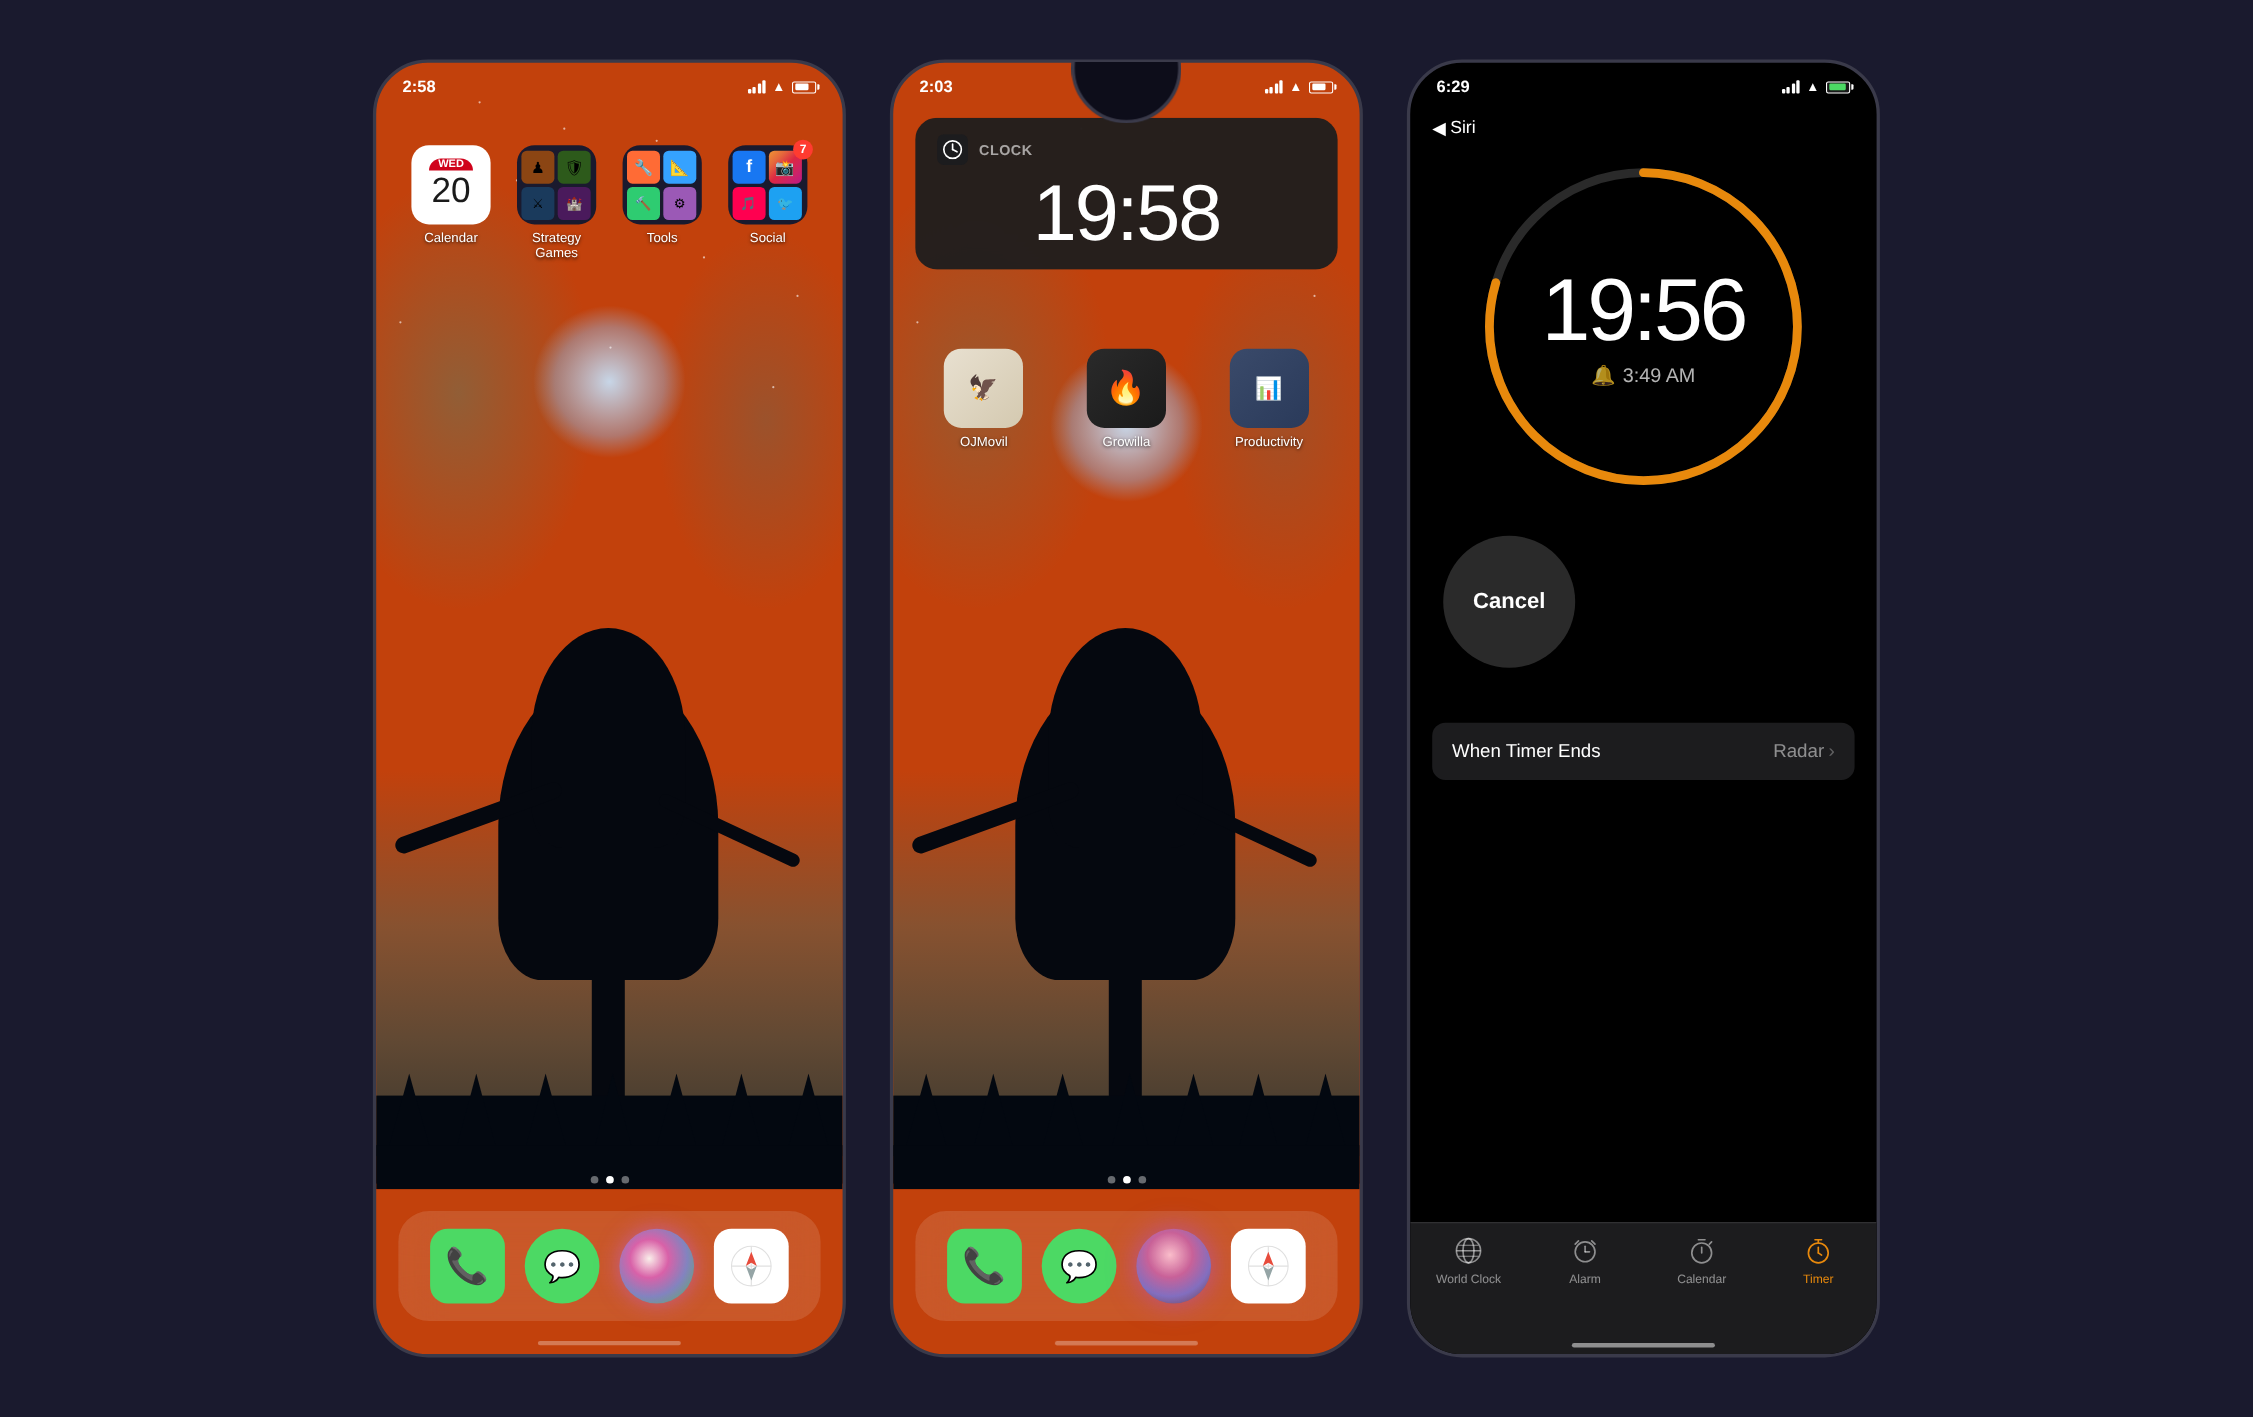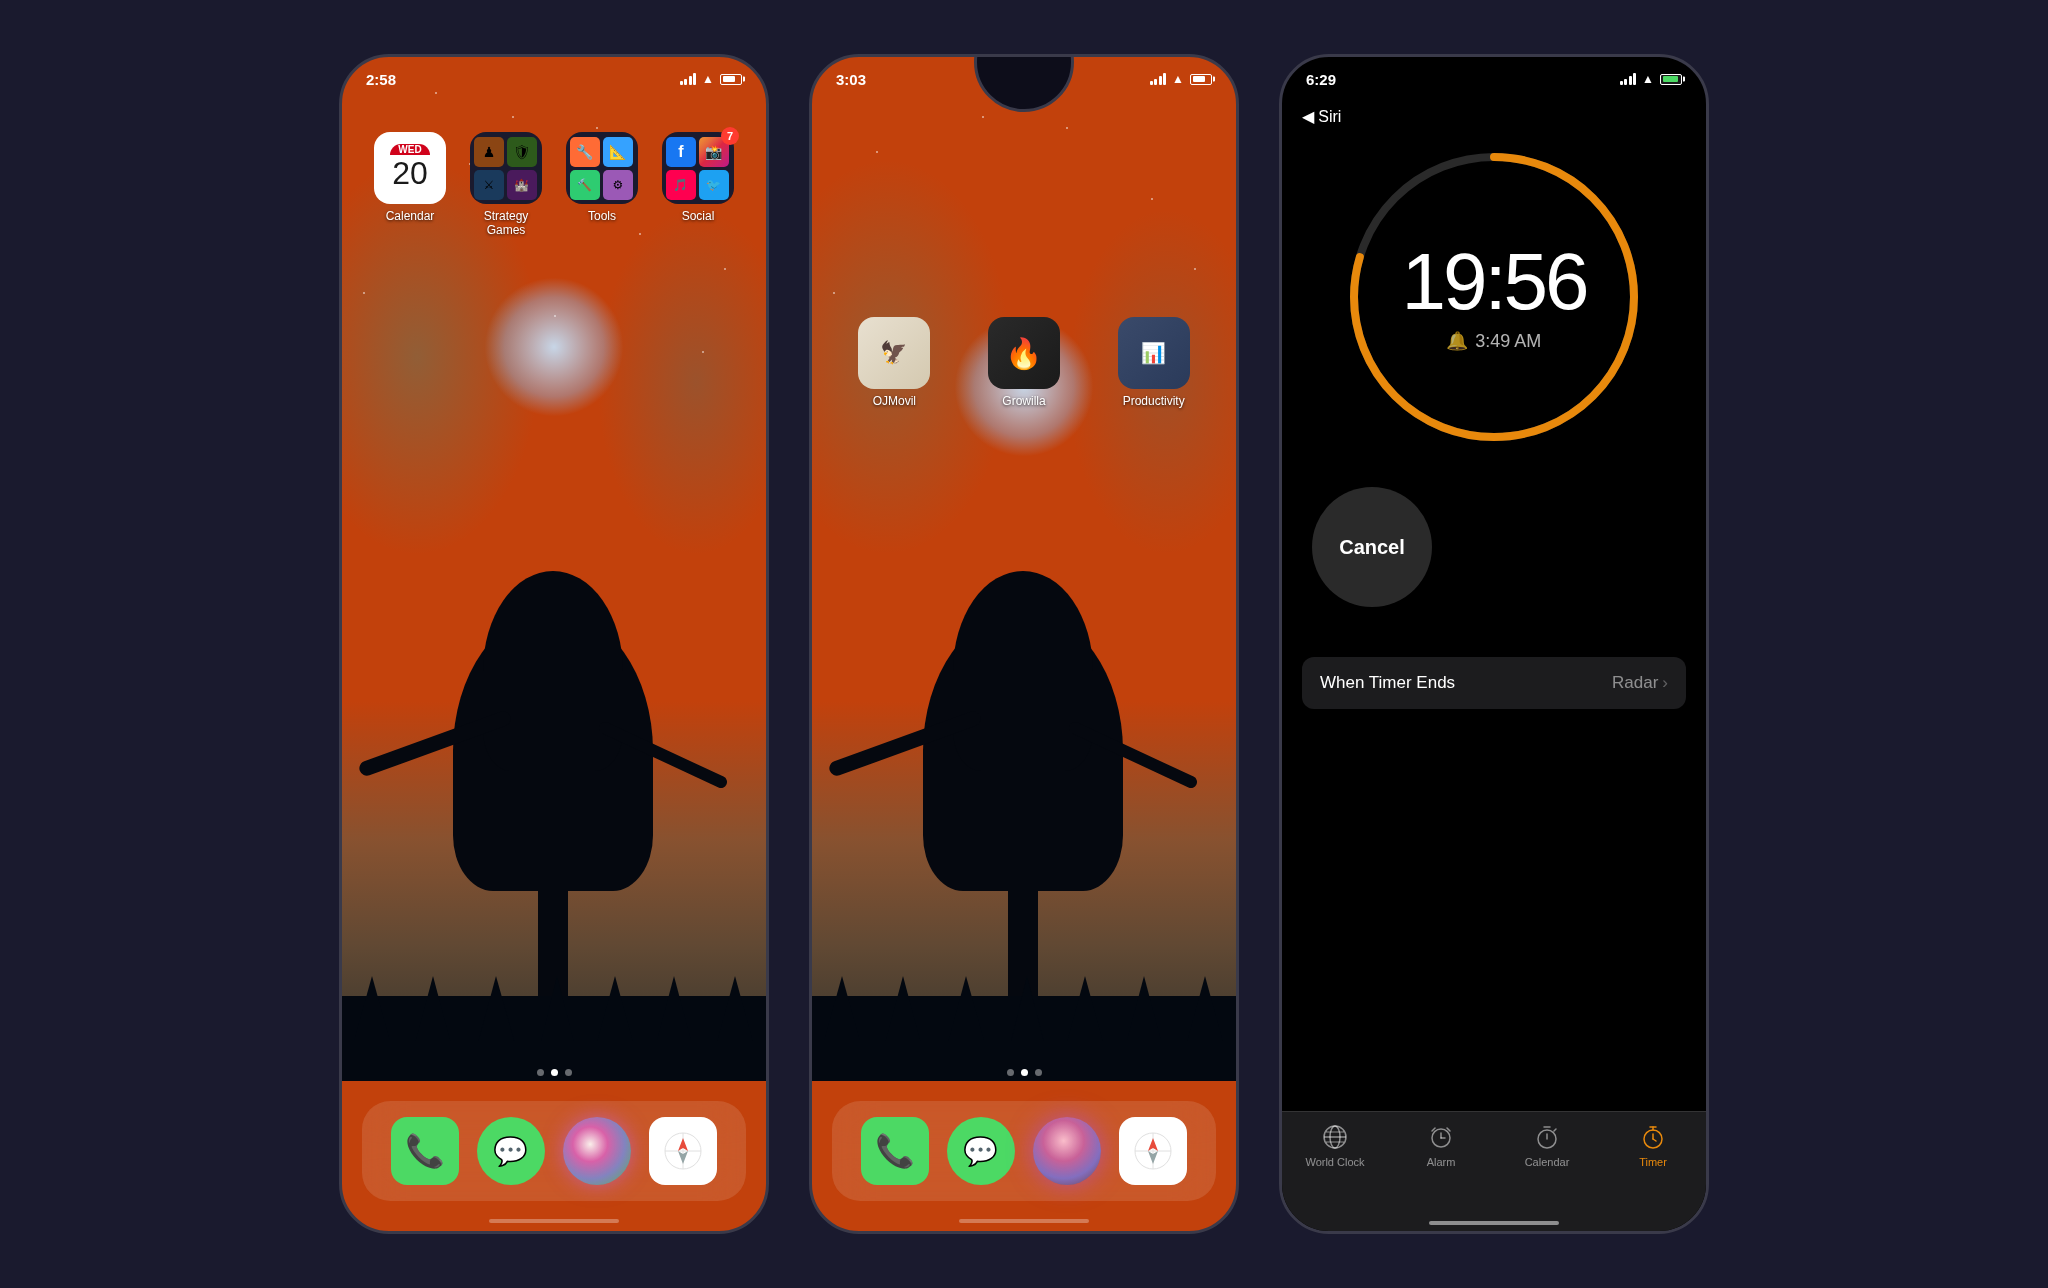--- a/index.html
+++ b/index.html
@@ -810,35 +810,49 @@
         <div class="star" style="top:6%;left:60%"></div>
         <div class="star" style="top:12%;left:80%"></div>
         <div class="star" style="top:5%;left:40%"></div>
         <div class="star" style="top:20%;left:5%"></div>
         <div class="star" style="top:18%;left:90%"></div>
       </div>
     </div>
   </div>
 
   <div class="status-bar">
-    <span class="status-time">3:03</span>
+    <span class="status-time">2:03</span>
     <div class="status-icons">
       <div class="signal-bars">
         <span></span>
           <span></span>
           <span></span>
           <span></span>
       </div>
       <span class="wifi-icon">▲</span>
       <div class="battery-icon">
         <div class="battery-fill"></div>
       </div>
     </div>
   </div>
 
+  <div class="clock-notification">
+    <div class="notif-header">
+
+      <div class="notif-icon">
+        <svg width="18" height="18" viewBox="0 0 18 18">
+          <circle cx="9" cy="9" r="8" fill="none" stroke="white" stroke-width="1.5"></circle>
+          <line x1="9" y1="4" x2="9" y2="9" stroke="white" stroke-width="1.5" stroke-linecap="round"></line>
+          <line x1="9" y1="9" x2="13" y2="11" stroke="white" stroke-width="1.5" stroke-linecap="round"></line>
+        </svg>
+      </div>
+      <span class="notif-app-name">CLOCK</span>
+    </div>
+    <div class="notif-time-display">19:58</div>
+  </div>
 
   <div class="app-grid-2">
     <div class="app-icon">
       <div class="app-ojmovil" style="width:72px;height:72px;background:linear-gradient(135deg,#e8e0d0,#d4c9b0);border-radius:16px;display:flex;align-items:center;justify-content:center;font-size:22px;">🦅</div>
       <span class="app-icon-label">OJMovil</span>
     </div>
     <div class="app-icon">
       <div style="width:72px;height:72px;background:linear-gradient(135deg,#2a2a2a,#1a1a1a);border-radius:16px;display:flex;align-items:center;justify-content:center;font-size:30px;">🔥</div>
       <span class="app-icon-label">Growilla</span>
     </div>

